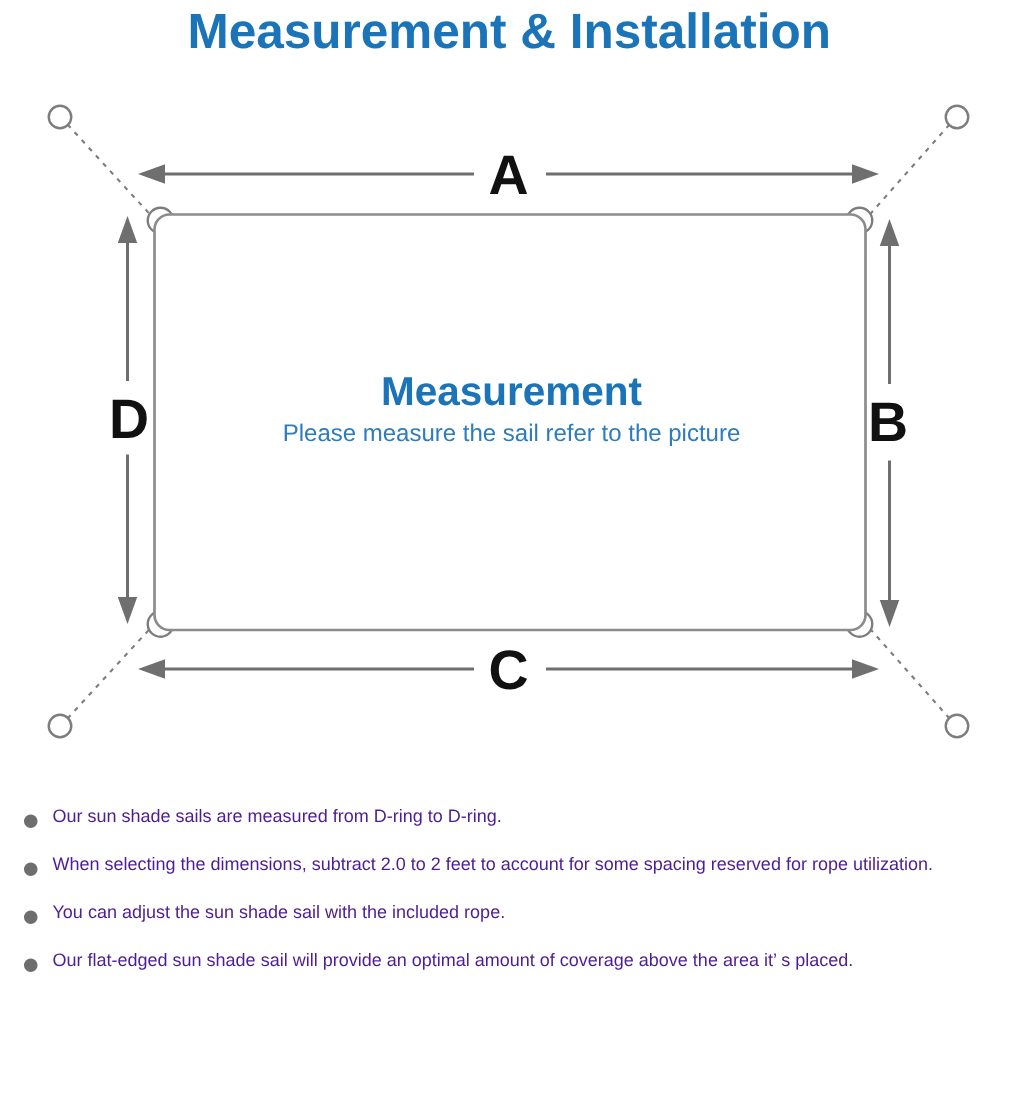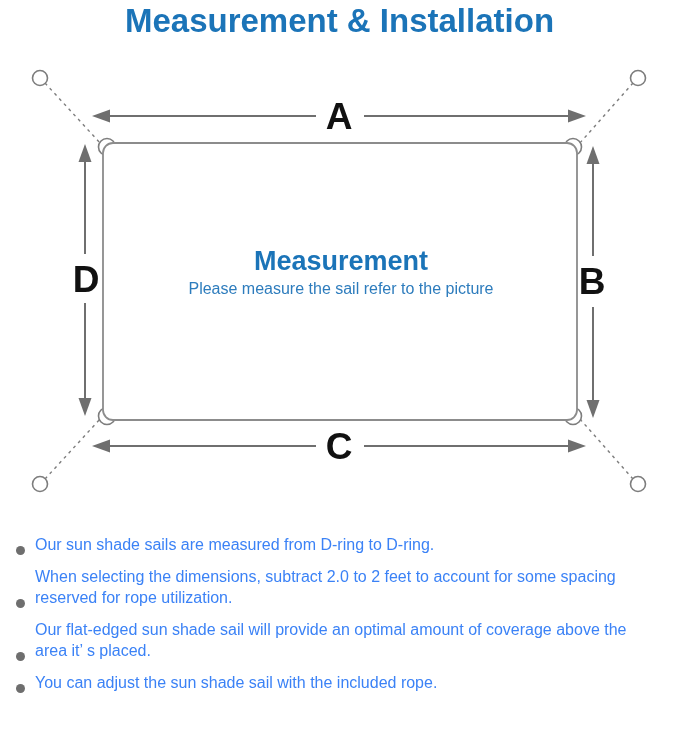--- a/index.html
+++ b/index.html
@@ -47,24 +47,24 @@
     font-size: 16px; fill: #2d7cbd;
     text-anchor: middle;
   }
 
   .notes {
     padding: 8px 18px 0 14px;
     list-style: none;
   }
   .note-item {
     display: flex;
-    align-items: flex-end;
+    align-items: center;
     margin-bottom: 11px;
-    color: #3b82f6;
-    font-size: 16px;
+    color: #4c1d95;
+    font-size: 12px;
     line-height: 21px;
   }
   .bullet {
     flex: 0 0 auto;
     width: 9px; height: 9px;
     border-radius: 50%;
     background: #6e6e6e;
     margin: 6px 10px 0 2px;
   }
   .note-text { max-width: 636px; }
@@ -139,21 +139,21 @@
     <li class="note-item">
       <span class="bullet"></span>
       <span class="note-text">Our sun shade sails are measured from D-ring to D-ring.</span>
     </li>
     <li class="note-item">
       <span class="bullet"></span>
       <span class="note-text">When selecting the dimensions, subtract 2.0 to 2 feet to account for some spacing reserved for rope utilization.</span>
     </li>
     <li class="note-item">
       <span class="bullet"></span>
-      <span class="note-text">Our flat-edged sun shade sail will provide an optimal amount of coverage above the area it’ s placed.</span>
+      <span class="note-text">You can adjust the sun shade sail with the included rope.</span>
     </li>
     <li class="note-item">
       <span class="bullet"></span>
-      <span class="note-text">You can adjust the sun shade sail with the included rope.</span>
+      <span class="note-text">Our flat-edged sun shade sail will provide an optimal amount of coverage above the area it’ s placed.</span>
     </li>
   </ul>
 
 </div>
 
 </body></html>

